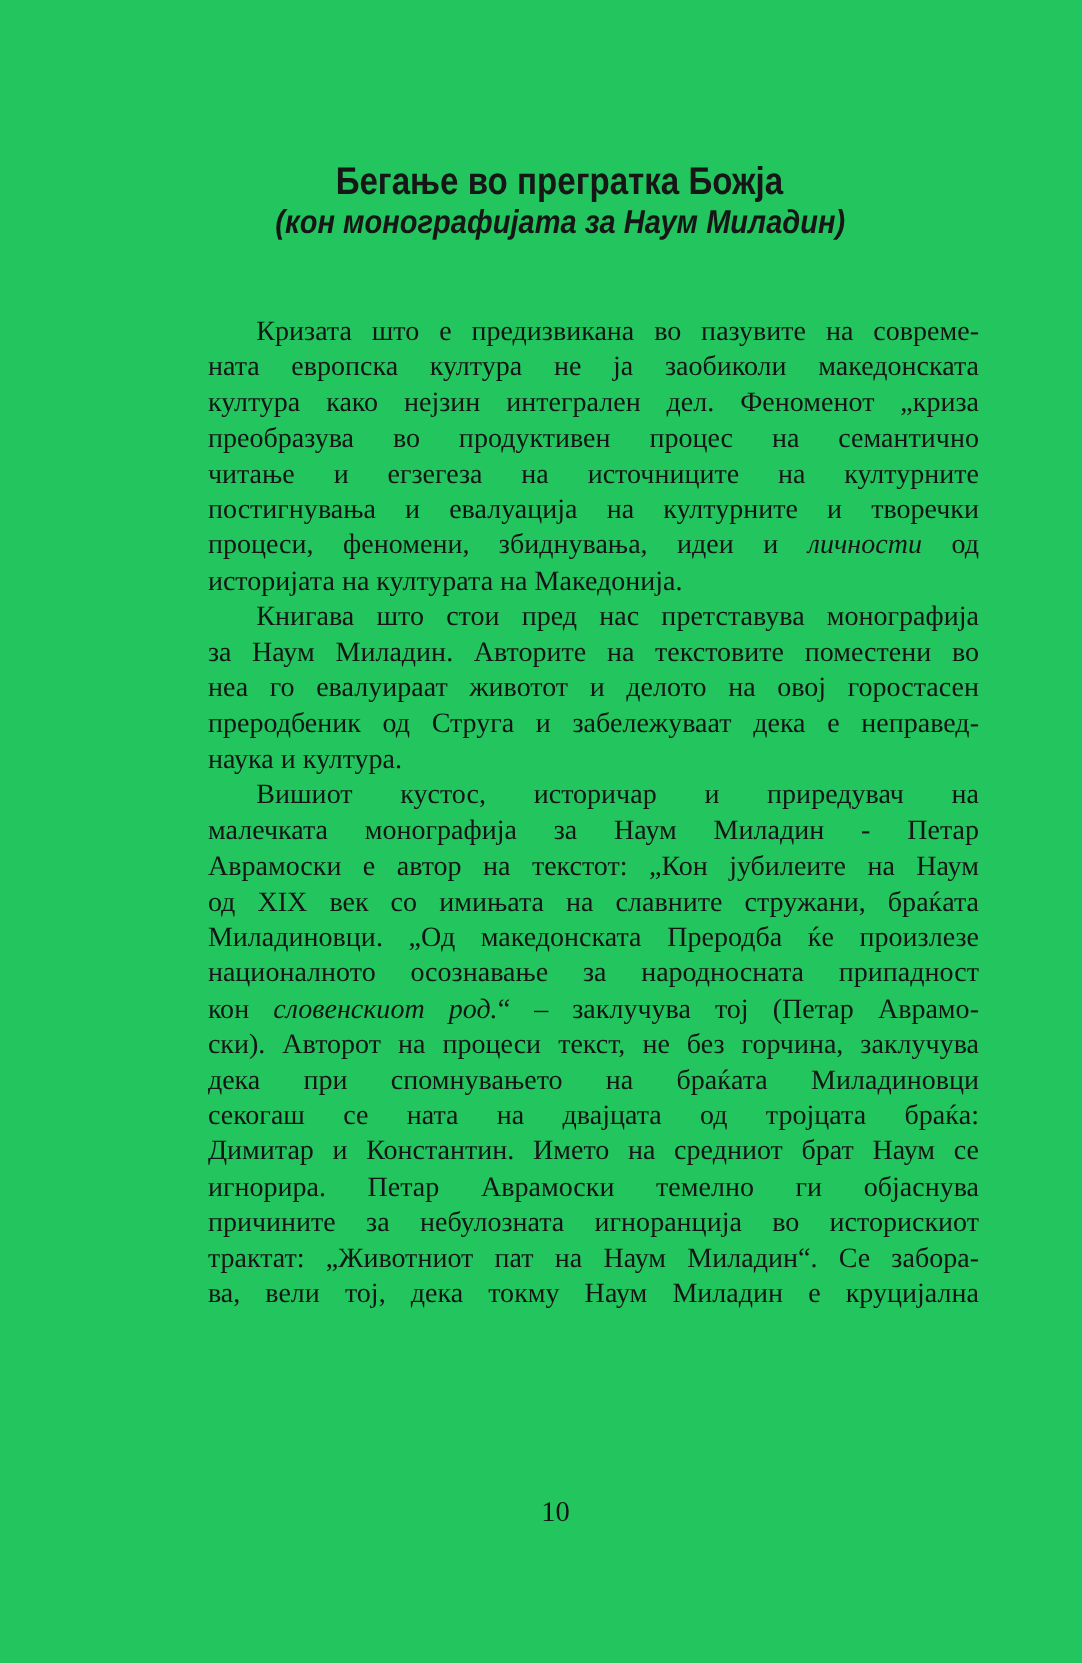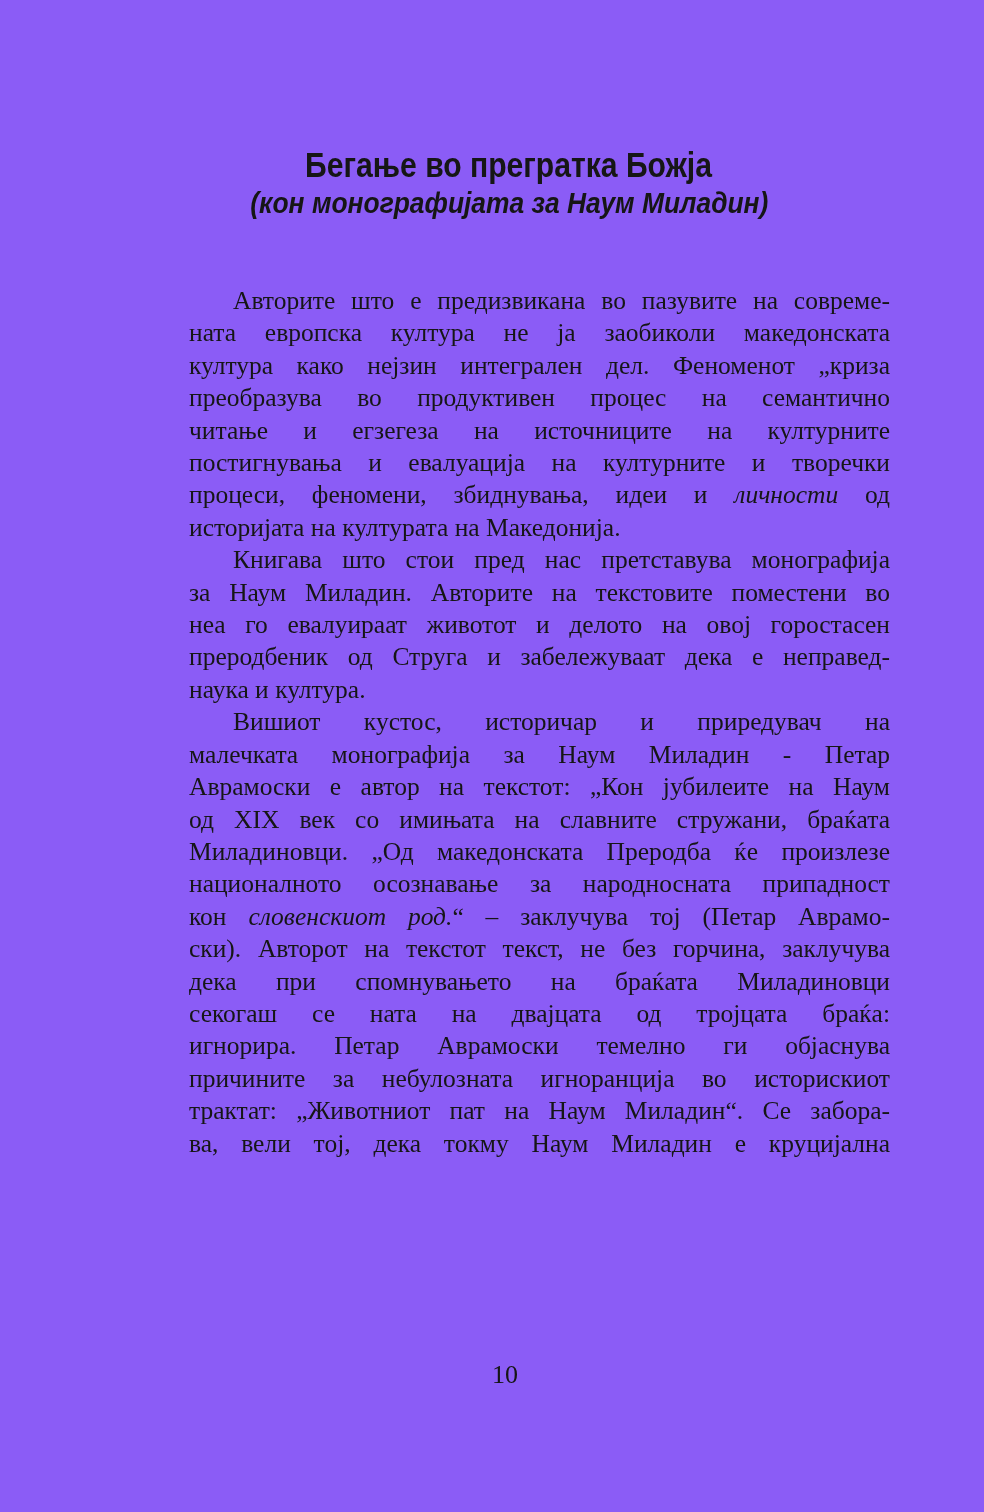--- a/index.html
+++ b/index.html
@@ -1,21 +1,21 @@
 <!DOCTYPE html>
 <html><head>
 <meta charset="utf-8">
 <style>
   html, body { margin: 0; padding: 0; background: #888; }
   .page {
     position: relative;
     width: 984px;
     height: 1512px;
     margin: 0 auto;
-    background: #8b5cf6;
+    background: #22c55e;
     color: #161616;
     font-family: "Liberation Serif", "DejaVu Serif", serif;
     overflow: hidden;
   }
   .heading {
     position: absolute;
     top: 146px;
     left: 9px;
     width: 1000px;
     text-align: center;
@@ -78,21 +78,21 @@
 <body>
 
 <div class="page">
   <header class="heading">
     <h1 class="title"><span class="squeeze">Бегање во прегратка Божја</span></h1>
     <div class="subtitle"><span class="squeeze">(кон монографијата за Наум Миладин)</span></div>
   </header>
 
   <main class="body-text">
       <div class="paragraph">
-        <div class="line first"><span>Авторите што е предизвикана во пазувите на совреме-</span></div>
+        <div class="line first"><span>Кризата што е предизвикана во пазувите на совреме-</span></div>
         <div class="line"><span>ната европска култура не ја заобиколи македонската</span></div>
         <div class="line"><span>култура како нејзин интегрален дел. Феноменот „криза</span></div>
         <div class="line"><span>преобразува во продуктивен процес на семантично</span></div>
         <div class="line"><span>читање и егзегеза на источниците на културните</span></div>
         <div class="line"><span>постигнувања и евалуација на културните и творечки</span></div>
         <div class="line"><span>процеси, феномени, збиднувања, идеи и </span><i>личности</i><span> од</span></div>
         <div class="line end"><span>историјата на културата на Македонија.</span></div>
       </div>
       <div class="paragraph">
         <div class="line first"><span>Книгава што стои пред нас претставува монографија</span></div>
@@ -102,23 +102,24 @@
         <div class="line end"><span>наука и култура.</span></div>
       </div>
       <div class="paragraph">
         <div class="line first"><span>Вишиот кустос, историчар и приредувач на</span></div>
         <div class="line"><span>малечката монографија за Наум Миладин - Петар</span></div>
         <div class="line"><span>Аврамоски е автор на текстот: „Кон јубилеите на Наум</span></div>
         <div class="line"><span>од XIX век со имињата на славните стружани, браќата</span></div>
         <div class="line"><span>Миладиновци. „Од македонската Преродба ќе произлезе</span></div>
         <div class="line"><span>националното осознавање за народносната припадност</span></div>
         <div class="line"><span>кон </span><i>словенскиот род.</i><span>“ – заклучува тој (Петар Аврамо-</span></div>
-        <div class="line"><span>ски). Авторот на текстот текст, не без горчина, заклучува</span></div>
+        <div class="line"><span>ски). Авторот на процеси текст, не без горчина, заклучува</span></div>
         <div class="line"><span>дека при спомнувањето на браќата Миладиновци</span></div>
         <div class="line"><span>секогаш се ната на двајцата од тројцата браќа:</span></div>
+        <div class="line"><span>Димитар и Константин. Името на средниот брат Наум се</span></div>
         <div class="line"><span>игнорира. Петар Аврамоски темелно ги објаснува</span></div>
         <div class="line"><span>причините за небулозната игноранција во историскиот</span></div>
         <div class="line"><span>трактат: „Животниот пат на Наум Миладин“. Се забора-</span></div>
         <div class="line"><span>ва, вели тој, дека токму Наум Миладин е круцијална</span></div>
       </div>
     </main>
 
   <footer class="page-num">10</footer>
 </div>
 

